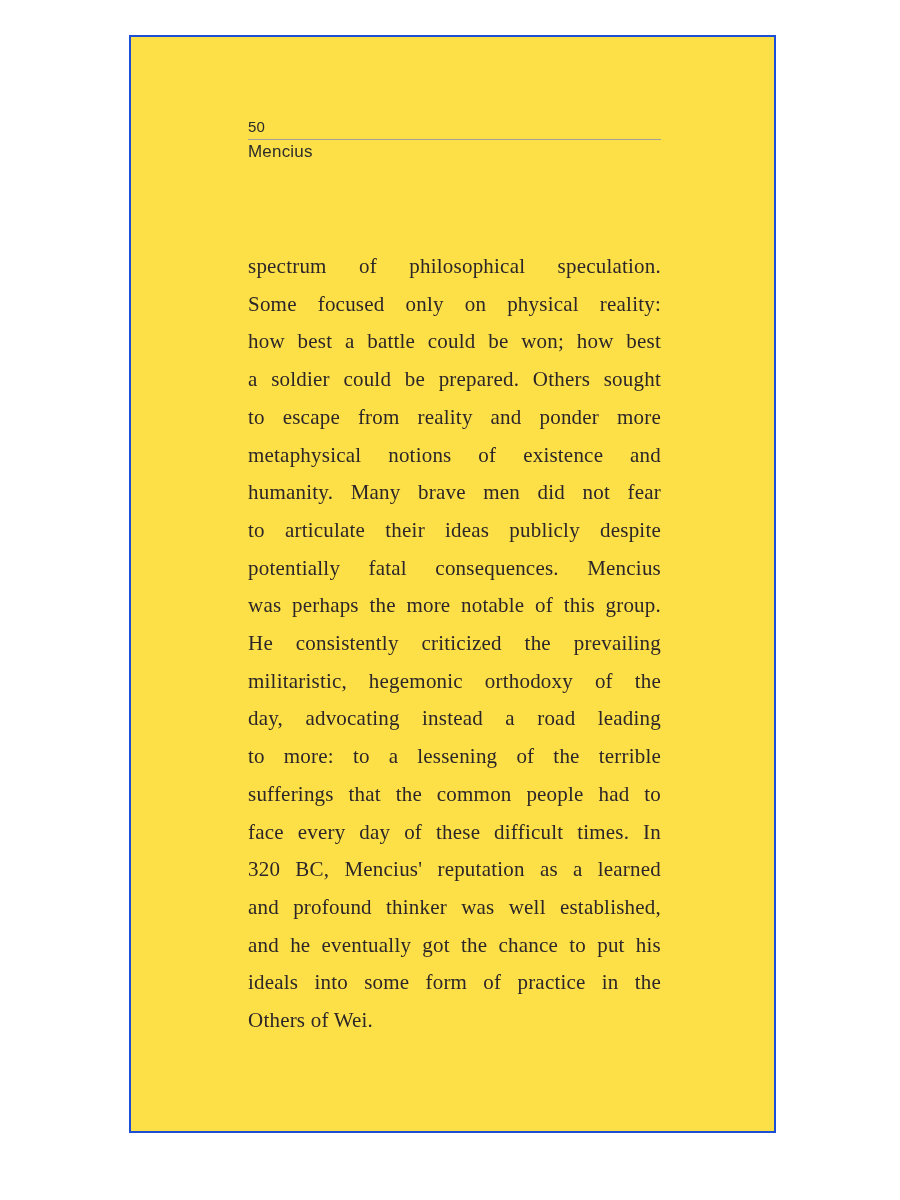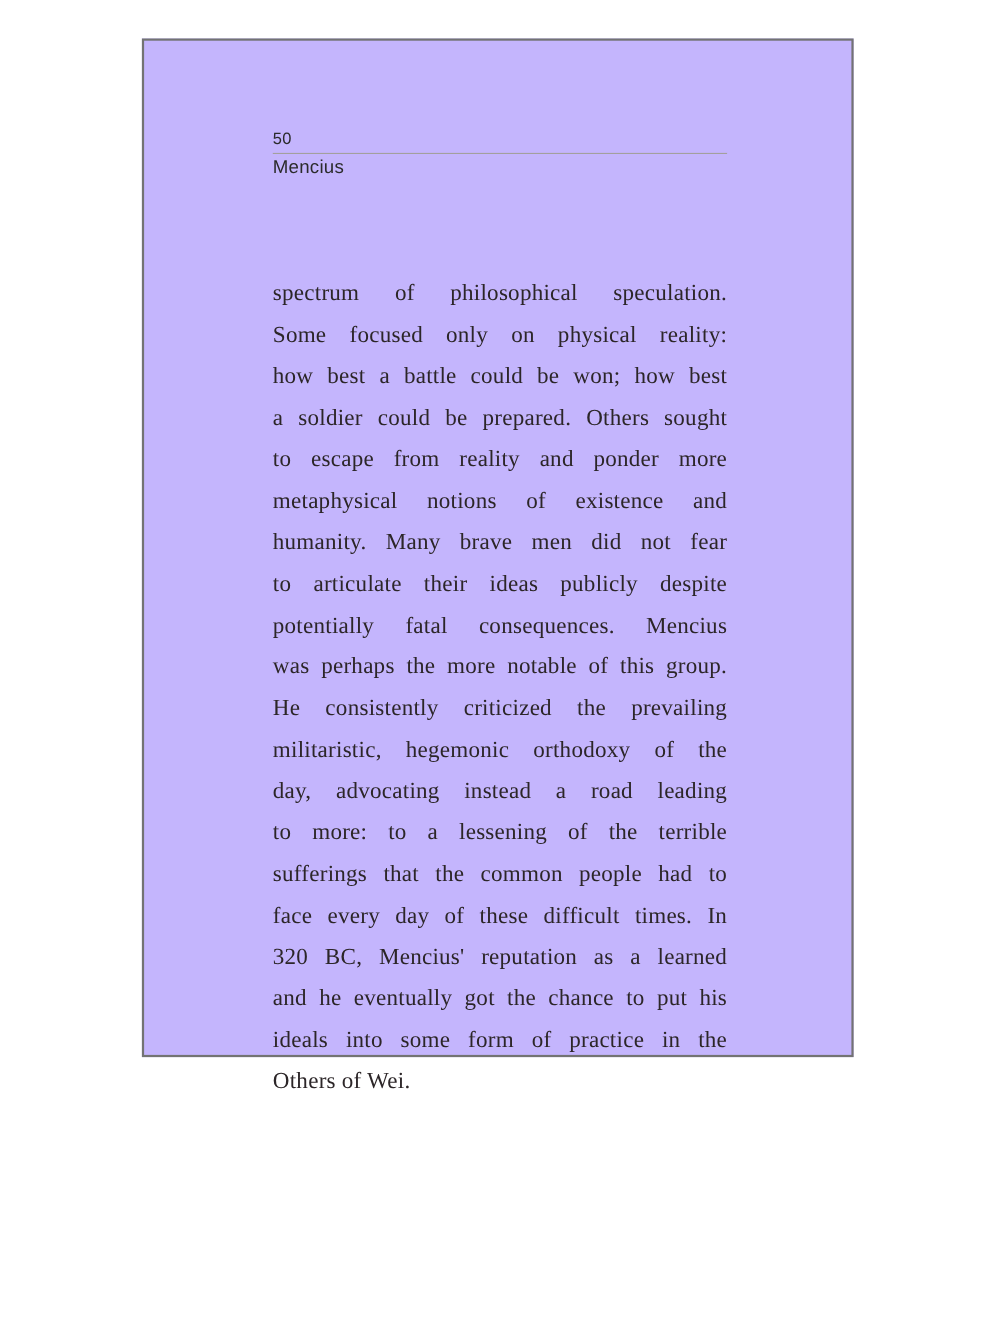--- a/index.html
+++ b/index.html
@@ -12,24 +12,24 @@
     width: 900px;
     height: 1200px;
     overflow: hidden;
     font-family: "Liberation Sans", sans-serif;
   }
   .page {
     position: absolute;
     left: 129px;
     top: 35px;
     width: 647px;
-    height: 926px;
+    height: 1098px;
     box-sizing: border-box;
-    border: 2px solid #737373;
-    background: #c4b5fd;
+    border: 2px solid #1d4ed8;
+    background: #fde047;
   }
   .page-header {
     position: absolute;
     left: 117px;
     top: 82px;
     width: 413px;
   }
   .folio {
     font-family: "Liberation Sans", sans-serif;
     font-size: 15px;
@@ -93,18 +93,19 @@
       <div class="line">to articulate their ideas publicly despite</div>
       <div class="line">potentially fatal consequences. Mencius</div>
       <div class="line">was perhaps the more notable of this group.</div>
       <div class="line">He consistently criticized the prevailing</div>
       <div class="line">militaristic, hegemonic orthodoxy of the</div>
       <div class="line">day, advocating instead a road leading</div>
       <div class="line">to more: to a lessening of the terrible</div>
       <div class="line">sufferings that the common people had to</div>
       <div class="line">face every day of these difficult times. In</div>
       <div class="line">320 BC, Mencius' reputation as a learned</div>
+      <div class="line">and profound thinker was well established,</div>
       <div class="line">and he eventually got the chance to put his</div>
       <div class="line">ideals into some form of practice in the</div>
       <div class="line">Others of Wei.</div>
     </div>
 
 </div>
 
 </body></html>

